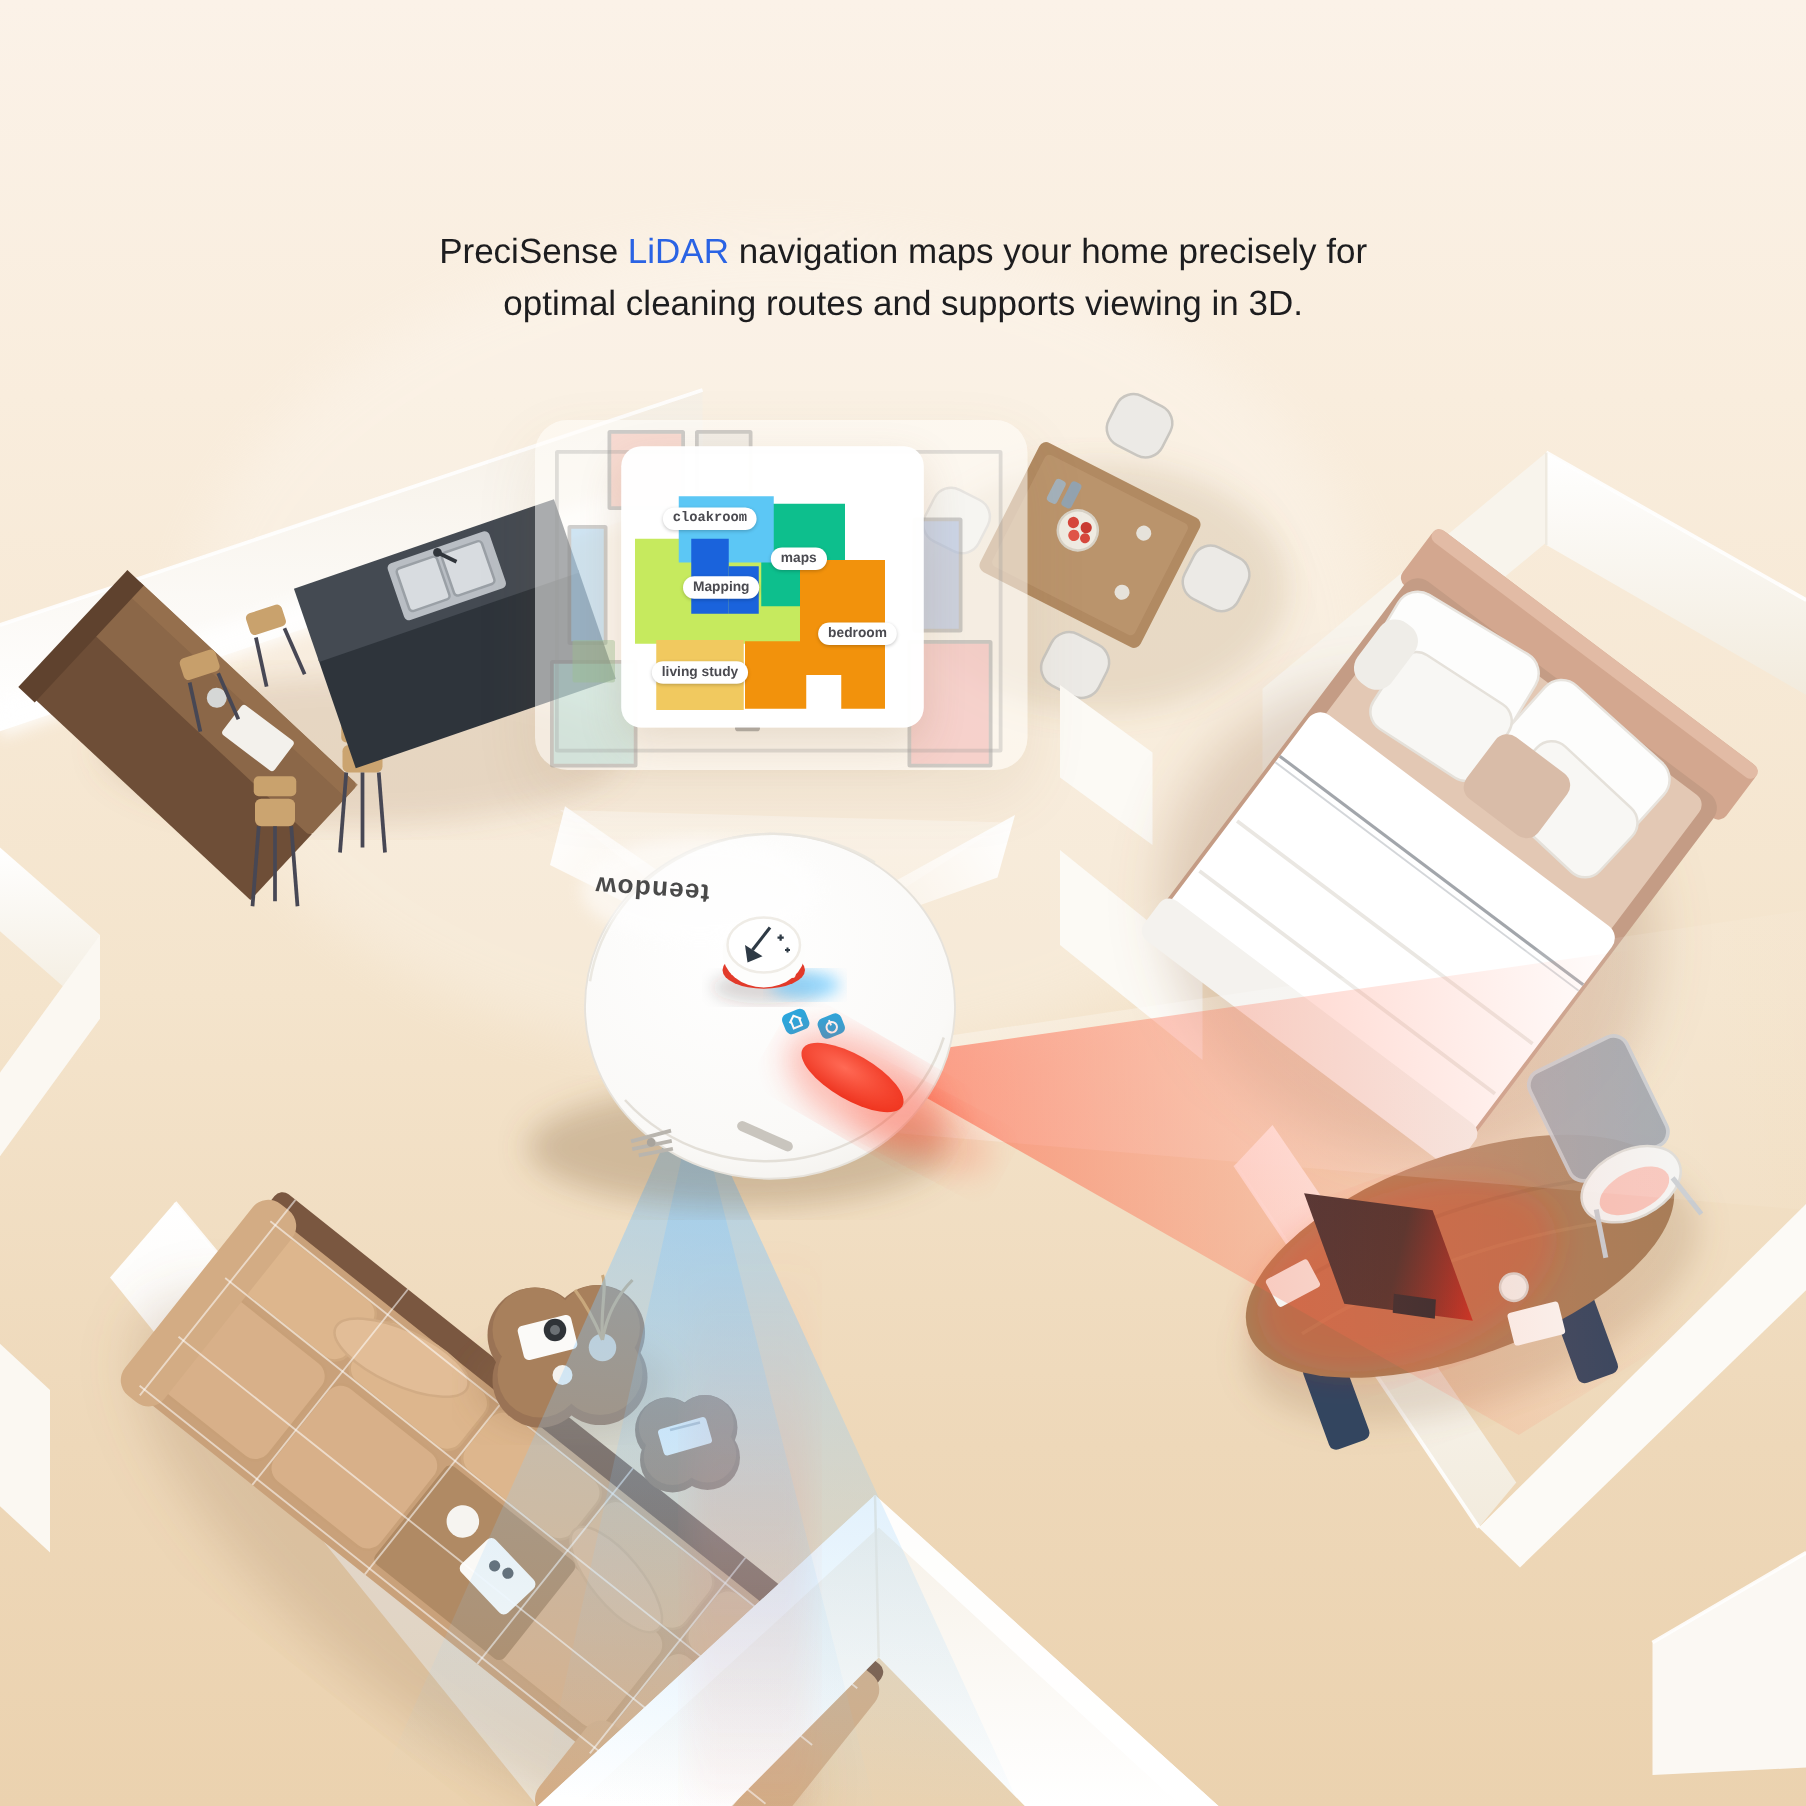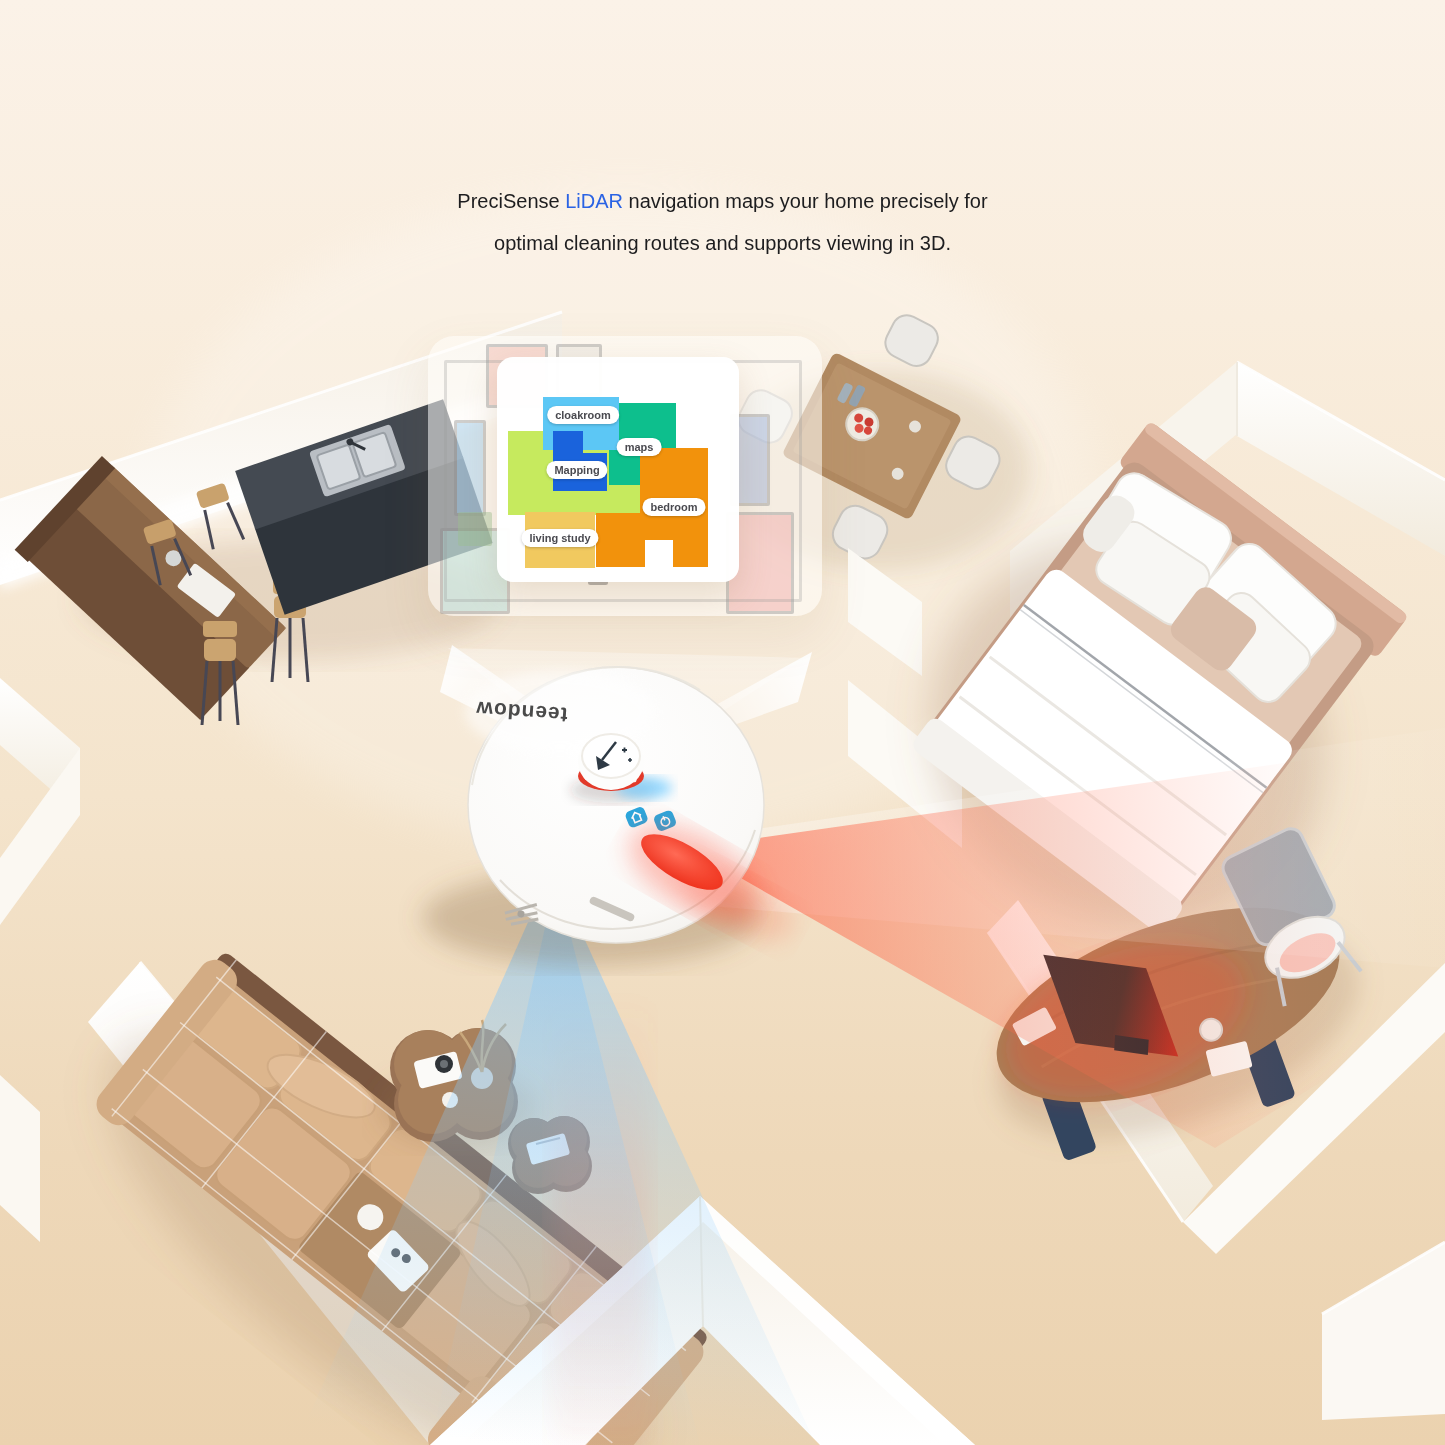--- a/index.html
+++ b/index.html
@@ -7,21 +7,21 @@
     position:relative;width:1445px;height:1445px;overflow:hidden;
     background:linear-gradient(180deg,#FBF2E8 0%,#F9EDDD 22%,#F4E4CC 55%,#EED8B9 80%,#EBD2AF 100%);
     font-family:"Liberation Sans",sans-serif;
   }
   .headline{
     position:absolute;left:0;top:88px;width:100%;text-align:center;
     font-size:63px;font-weight:700;letter-spacing:-1px;color:#141416;
   }
   .subtitle{
     position:absolute;left:0;top:180px;width:100%;text-align:center;
-    font-size:20px;line-height:42px;color:#1D1D1F;font-weight:400;
+    font-size:28px;line-height:42px;color:#1D1D1F;font-weight:400;
   }
   .subtitle .brand-blue{color:#2A63E4;}
   .scene-svg,.robot-svg{position:absolute;left:0;top:0;width:1445px;height:1445px;}
   
   .ghost-card{
     position:absolute;left:428px;top:336px;width:394px;height:280px;border-radius:26px;
     background:rgba(255,253,249,.55);box-shadow:0 20px 50px rgba(150,105,60,.10);
   }
   .ghost-card .g{position:absolute;opacity:.42;border:3px solid #8F8F8F;border-radius:2px;}
   .ghost-dash{position:absolute;left:160px;top:244px;width:20px;height:5px;border-radius:3px;background:#A9A7A2;opacity:.85;}
@@ -366,24 +366,24 @@
   <div class="map-card">
     <div class="blk" style="left: 11px; top: 74px; width: 132px; height: 84px; background: rgb(198, 234, 94);"></div>
     <div class="blk" style="left: 28px; top: 155px; width: 70px; height: 56px; background: rgb(241, 201, 95);"></div>
     <div class="blk" style="left: 112px; top: 46px; width: 67px; height: 82px; background: rgb(13, 191, 141);"></div>
     <div class="blk" style="left: 46px; top: 40px; width: 76px; height: 53px; background: rgb(92, 199, 245);"></div>
     <div class="blk" style="left: 56px; top: 74px; width: 30px; height: 60px; background: rgb(26, 99, 220);"></div>
     <div class="blk" style="left: 86px; top: 96px; width: 24px; height: 38px; background: rgb(26, 99, 220);"></div>
     <div class="blk" style="left: 143px; top: 91px; width: 68px; height: 119px; background: rgb(242, 146, 12);"></div>
     <div class="blk" style="left: 99px; top: 156px; width: 44px; height: 54px; background: rgb(242, 146, 12);"></div>
     <div class="blk" style="left:148px;top:183px;width:28px;height:28px;background:#FFFFFF;"></div>
-    <div class="pill" style="left:86px;top:58px;">cloakroom</div>
+    <div class="pill" style="left:71px;top:58px;font-family:Liberation Mono, monospace;">cloakroom</div>
     <div class="pill" style="left:142px;top:90px;">maps</div>
     <div class="pill" style="left:80px;top:113px;">Mapping</div>
-    <div class="pill" style="left:177px;top:150px;">bedroom</div>
+    <div class="pill" style="left:189px;top:150px;">bedroom</div>
     <div class="pill" style="left:63px;top:181px;">living study</div>
   </div>
 
   <svg class="robot-svg" viewBox="0 0 1445 1445">
     <defs>
       <radialGradient id="gBody" cx=".42" cy=".32" r=".85">
         <stop offset="0" stop-color="#FFFFFF"></stop>
           <stop offset=".7" stop-color="#FAF9F7"></stop>
           <stop offset="1" stop-color="#EEEBE5"></stop>
       </radialGradient>

